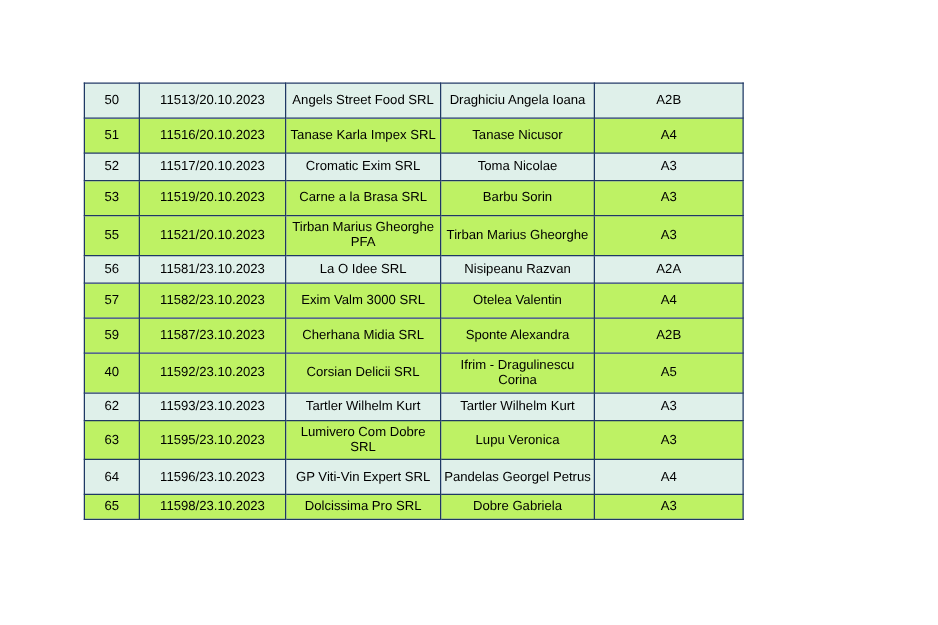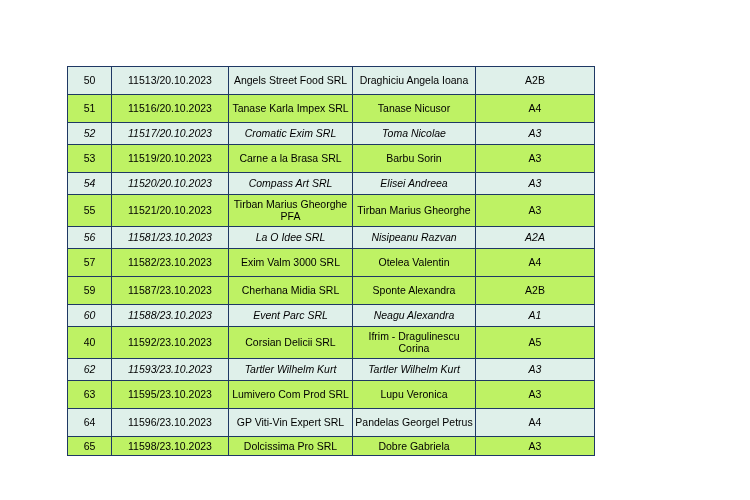--- a/index.html
+++ b/index.html
@@ -43,21 +43,21 @@
   col.c-nr    { width: 44px; }
   col.c-doc   { width: 117px; }
   col.c-firm  { width: 124px; }
   col.c-pers  { width: 123px; }
   col.c-code  { width: 119px; }
 
   tr.alt td { background: #dff0ea; }
   tr.plain td { background: #bef264; }
 
   .r-tall td { height: 28px; }
-  .r-short td { height: 22px; font-style: italic; }
+  .r-short td { height: 22px; }
   .r-cut td { height: 11px; border-bottom: none; }
   .r-cut { overflow: hidden; margin-top: 19px; }
 </style>
 </head>
 <body>
 
 <div id="page">
   <div id="table-wrap">
     <table class="reg-table">
       <colgroup>
@@ -89,27 +89,20 @@
             <td>Toma Nicolae</td>
             <td>A3</td>
           </tr>
           <tr class="plain r-tall">
             <td>53</td>
             <td>11519/20.10.2023</td>
             <td>Carne a la Brasa SRL</td>
             <td>Barbu Sorin</td>
             <td>A3</td>
           </tr>
-          <tr class="alt r-short">
-            <td>54</td>
-            <td>11520/20.10.2023</td>
-            <td>Compass Art SRL</td>
-            <td>Elisei Andreea</td>
-            <td>A3</td>
-          </tr>
           <tr class="plain r-tall">
             <td>55</td>
             <td>11521/20.10.2023</td>
             <td>Tirban Marius Gheorghe PFA</td>
             <td>Tirban Marius Gheorghe</td>
             <td>A3</td>
           </tr>
           <tr class="alt r-short">
             <td>56</td>
             <td>11581/23.10.2023</td>
@@ -124,45 +117,38 @@
             <td>Otelea Valentin</td>
             <td>A4</td>
           </tr>
           <tr class="plain r-tall">
             <td>59</td>
             <td>11587/23.10.2023</td>
             <td>Cherhana Midia SRL</td>
             <td>Sponte Alexandra</td>
             <td>A2B</td>
           </tr>
-          <tr class="alt r-short">
-            <td>60</td>
-            <td>11588/23.10.2023</td>
-            <td>Event Parc SRL</td>
-            <td>Neagu Alexandra</td>
-            <td>A1</td>
-          </tr>
           <tr class="plain r-tall">
             <td>40</td>
             <td>11592/23.10.2023</td>
             <td>Corsian Delicii SRL</td>
             <td>Ifrim - Dragulinescu Corina</td>
             <td>A5</td>
           </tr>
           <tr class="alt r-short">
             <td>62</td>
             <td>11593/23.10.2023</td>
             <td>Tartler Wilhelm Kurt</td>
             <td>Tartler Wilhelm Kurt</td>
             <td>A3</td>
           </tr>
           <tr class="plain r-tall">
             <td>63</td>
             <td>11595/23.10.2023</td>
-            <td>Lumivero Com Prod SRL</td>
+            <td>Lumivero Com Dobre SRL</td>
             <td>Lupu Veronica</td>
             <td>A3</td>
           </tr>
           <tr class="alt r-tall">
             <td>64</td>
             <td>11596/23.10.2023</td>
             <td>GP Viti-Vin Expert SRL</td>
             <td>Pandelas Georgel Petrus</td>
             <td>A4</td>
           </tr>

